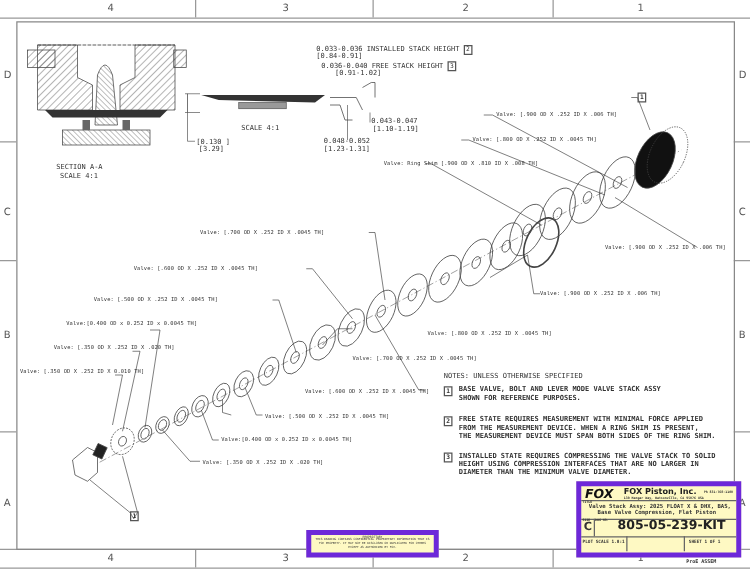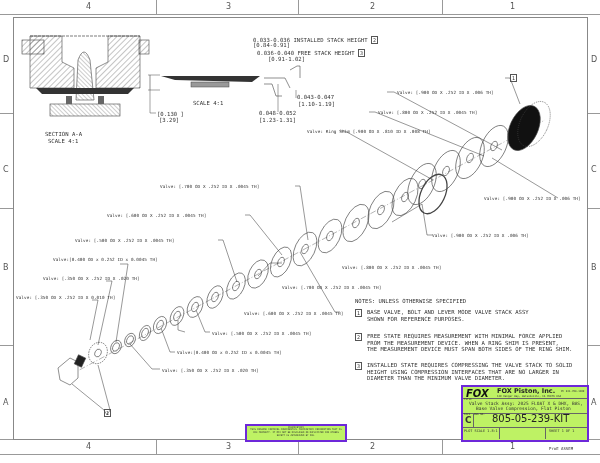--- a/index.html
+++ b/index.html
@@ -1,29 +1,29 @@
 <!DOCTYPE html>
 <html><head>
 <meta charset="utf-8">
 <style>
   html,body{margin:0;padding:0;background:#fff;}
   body{width:600px;height:463px;position:relative;overflow:hidden;font-family:"DejaVu Sans Mono","Liberation Mono",monospace;color:#333;}
-  .abs{position:absolute;}
+  .abs{position:absolute;font-weight:bold;}
   .zone-top{position:absolute;left:0;top:0;width:600px;height:14px;border-bottom:1px solid #999;}
   .zone-bot{position:absolute;left:0;top:439px;width:600px;height:14px;border-top:1px solid #999;border-bottom:1px solid #999;}
   .zn{position:absolute;font-family:"DejaVu Sans",sans-serif;font-size:8px;color:#555;top:2px;}
   .zl{position:absolute;font-family:"DejaVu Sans",sans-serif;font-size:8px;color:#555;}
   .frame{position:absolute;left:13px;top:17px;width:573px;height:421px;border:1px solid #888;}
   .vdiv{position:absolute;width:1px;background:#999;}
   .hdiv{position:absolute;height:1px;background:#999;}
   .lbl{position:absolute;font-size:4.3px;letter-spacing:0.1px;white-space:nowrap;color:#333;}
   .dim{position:absolute;font-size:5.6px;white-space:nowrap;color:#333;line-height:7px;}
   .note{position:absolute;font-size:5.6px;white-space:pre;color:#333;line-height:6.5px;}
   .tag{display:inline-block;border:0.8px solid #555;padding:0 1px;font-size:5px;line-height:6px;margin-right:3px;}
-  .tb{position:absolute;border:2px solid #6d28d9;background:#bef264;}
+  .tb{position:absolute;border:4px solid #6d28d9;background:#fef9c3;}
   svg{position:absolute;left:0;top:0;}
 </style>
 </head>
 <body>
 
 <div class="zone-top">
   <span class="zn" style="left:86px">4</span>
   <span class="zn" style="left:226px">3</span>
   <span class="zn" style="left:370px">2</span>
   <span class="zn" style="left:510px">1</span>

